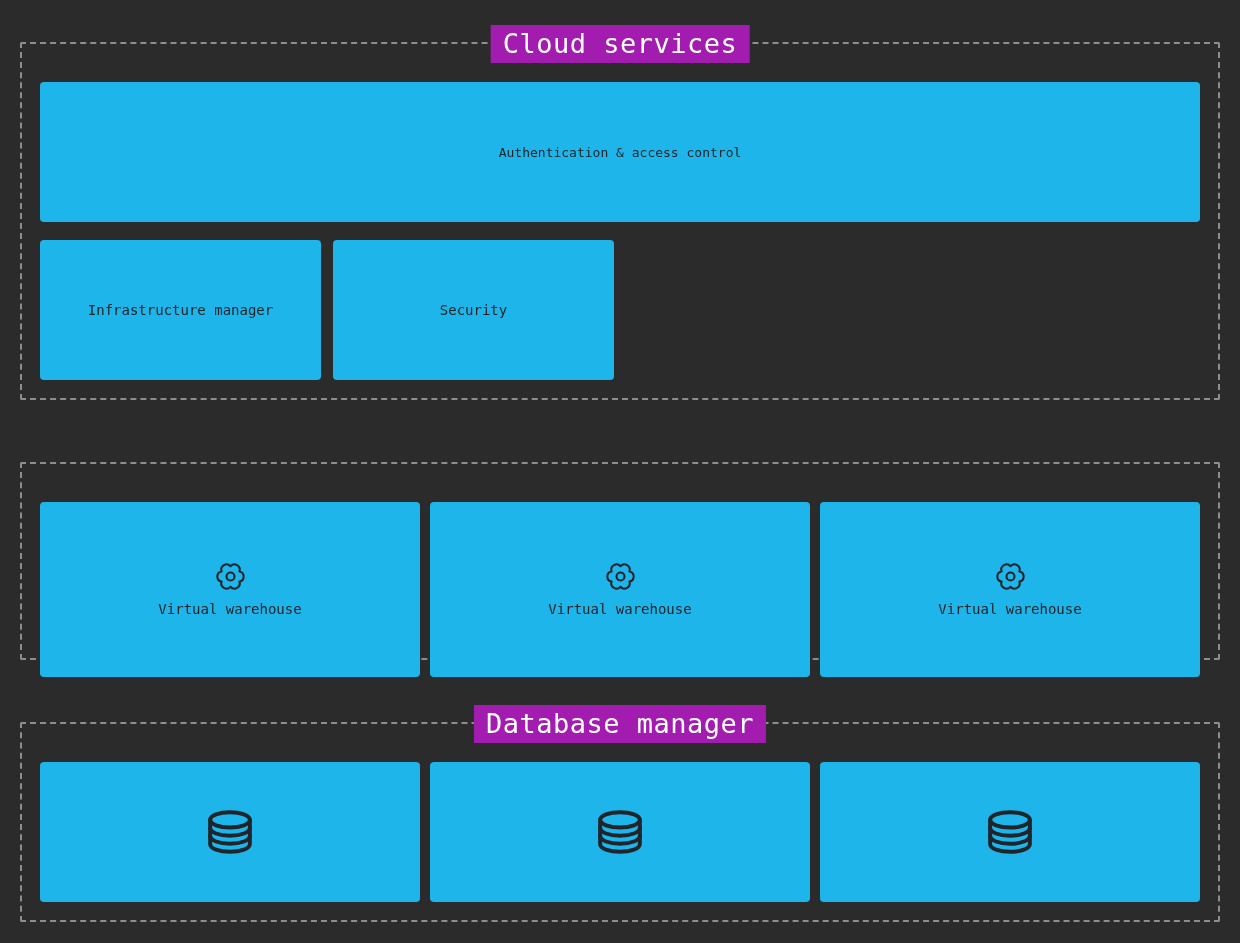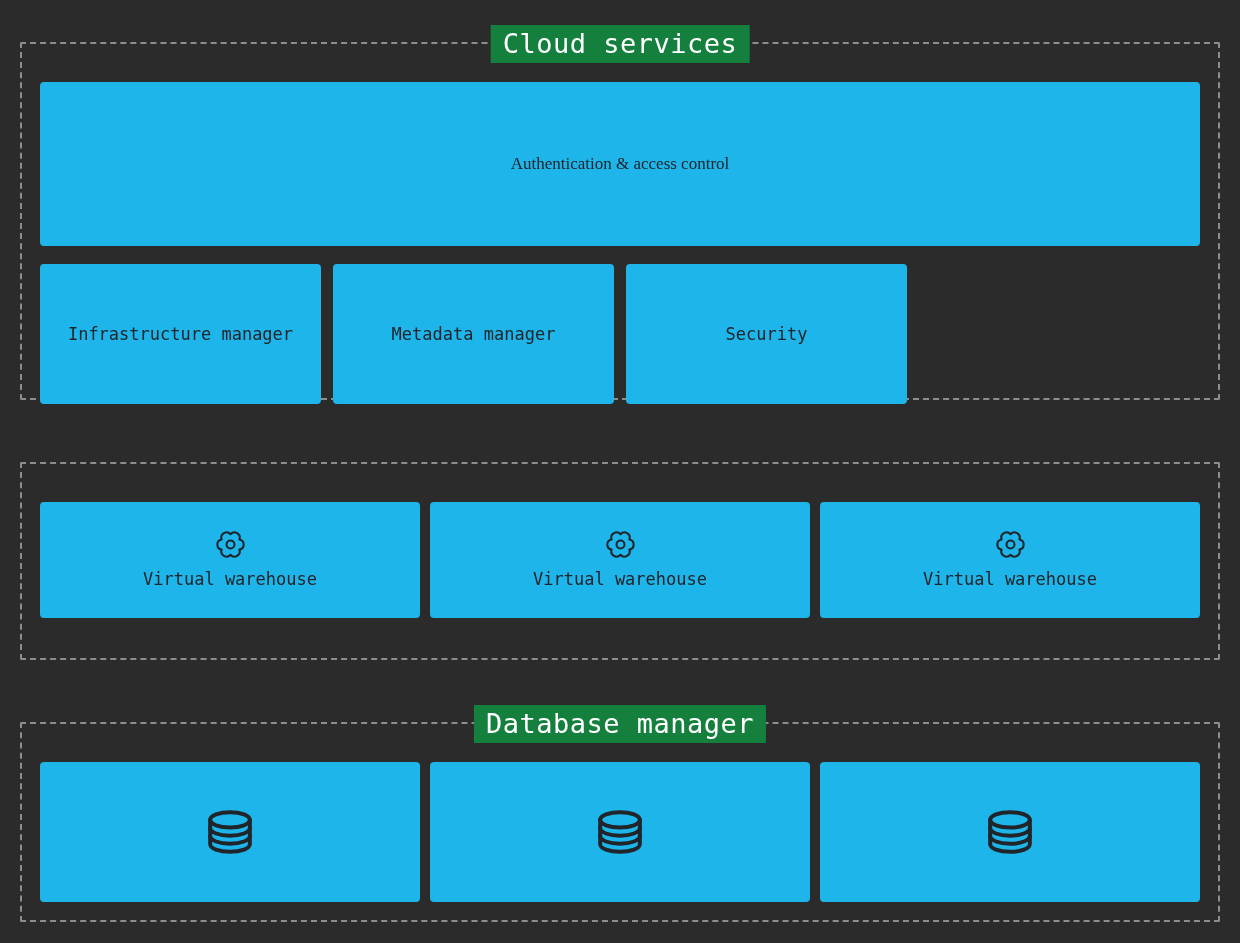--- a/index.html
+++ b/index.html
@@ -22,66 +22,65 @@
     border: 2px dashed #8d8d8d;
     border-radius: 2px;
     padding: 38px 18px 18px 18px;
     margin-bottom: 62px;
   }
   .group-title {
     position: absolute;
     top: -19px;
     left: 50%;
     transform: translateX(-50%);
-    background: #15803d;
+    background: #a21caf;
     padding: 0 12px;
     font-size: 27px;
     line-height: 38px;
     font-weight: 500;
     color: #ffffff;
     white-space: nowrap;
     letter-spacing: 0.5px;
   }
   .wide-box {
-    height: 164px;
+    height: 140px;
     background: #1eb6ea;
     border-radius: 4px;
     display: flex;
     align-items: center;
     justify-content: center;
-    font-size: 17px;
+    font-size: 13px;
     font-weight: 500;
     color: #20252b;
     margin-bottom: 18px;
-    font-family: Liberation Serif, serif;
   }
   .row-4 {
     display: grid;
     grid-template-columns: repeat(4, 1fr);
     gap: 12px;
   }
   .row-3 {
     display: grid;
     grid-template-columns: repeat(3, 1fr);
     gap: 10px;
   }
   .box {
     height: 140px;
     background: #1eb6ea;
     border-radius: 4px;
     display: flex;
     flex-direction: column;
     align-items: center;
     justify-content: center;
-    font-size: 17px;
+    font-size: 14px;
     font-weight: 500;
     color: #20252b;
     text-align: center;
   }
-  .box.wh { height: 116px; text-align: center; }
+  .box.wh { height: 175px; text-align: center; }
   .box .icon {
     display: flex;
     align-items: center;
     justify-content: center;
   }
   .box .icon.gear { margin-bottom: 10px; }
   .box .icon svg { display: block; }
   .box-label { line-height: 1.2; }
 </style>
 </head>
@@ -90,23 +89,20 @@
 <div class="page">
 
   <section class="group" style="height:358px;">
     <div class="group-title">Cloud services</div>
     <div class="wide-box">
       <span>Authentication &amp; access control</span>
     </div>
     <div class="row-4">
       <div class="box">
         <span class="box-label">Infrastructure manager</span>
-      </div>
-      <div class="box">
-        <span class="box-label">Metadata manager</span>
       </div>
       <div class="box">
         <span class="box-label">Security</span>
       </div>
     </div>
   </section>
 
   <section class="group" style="height:198px;">
     <div class="row-3">
 

